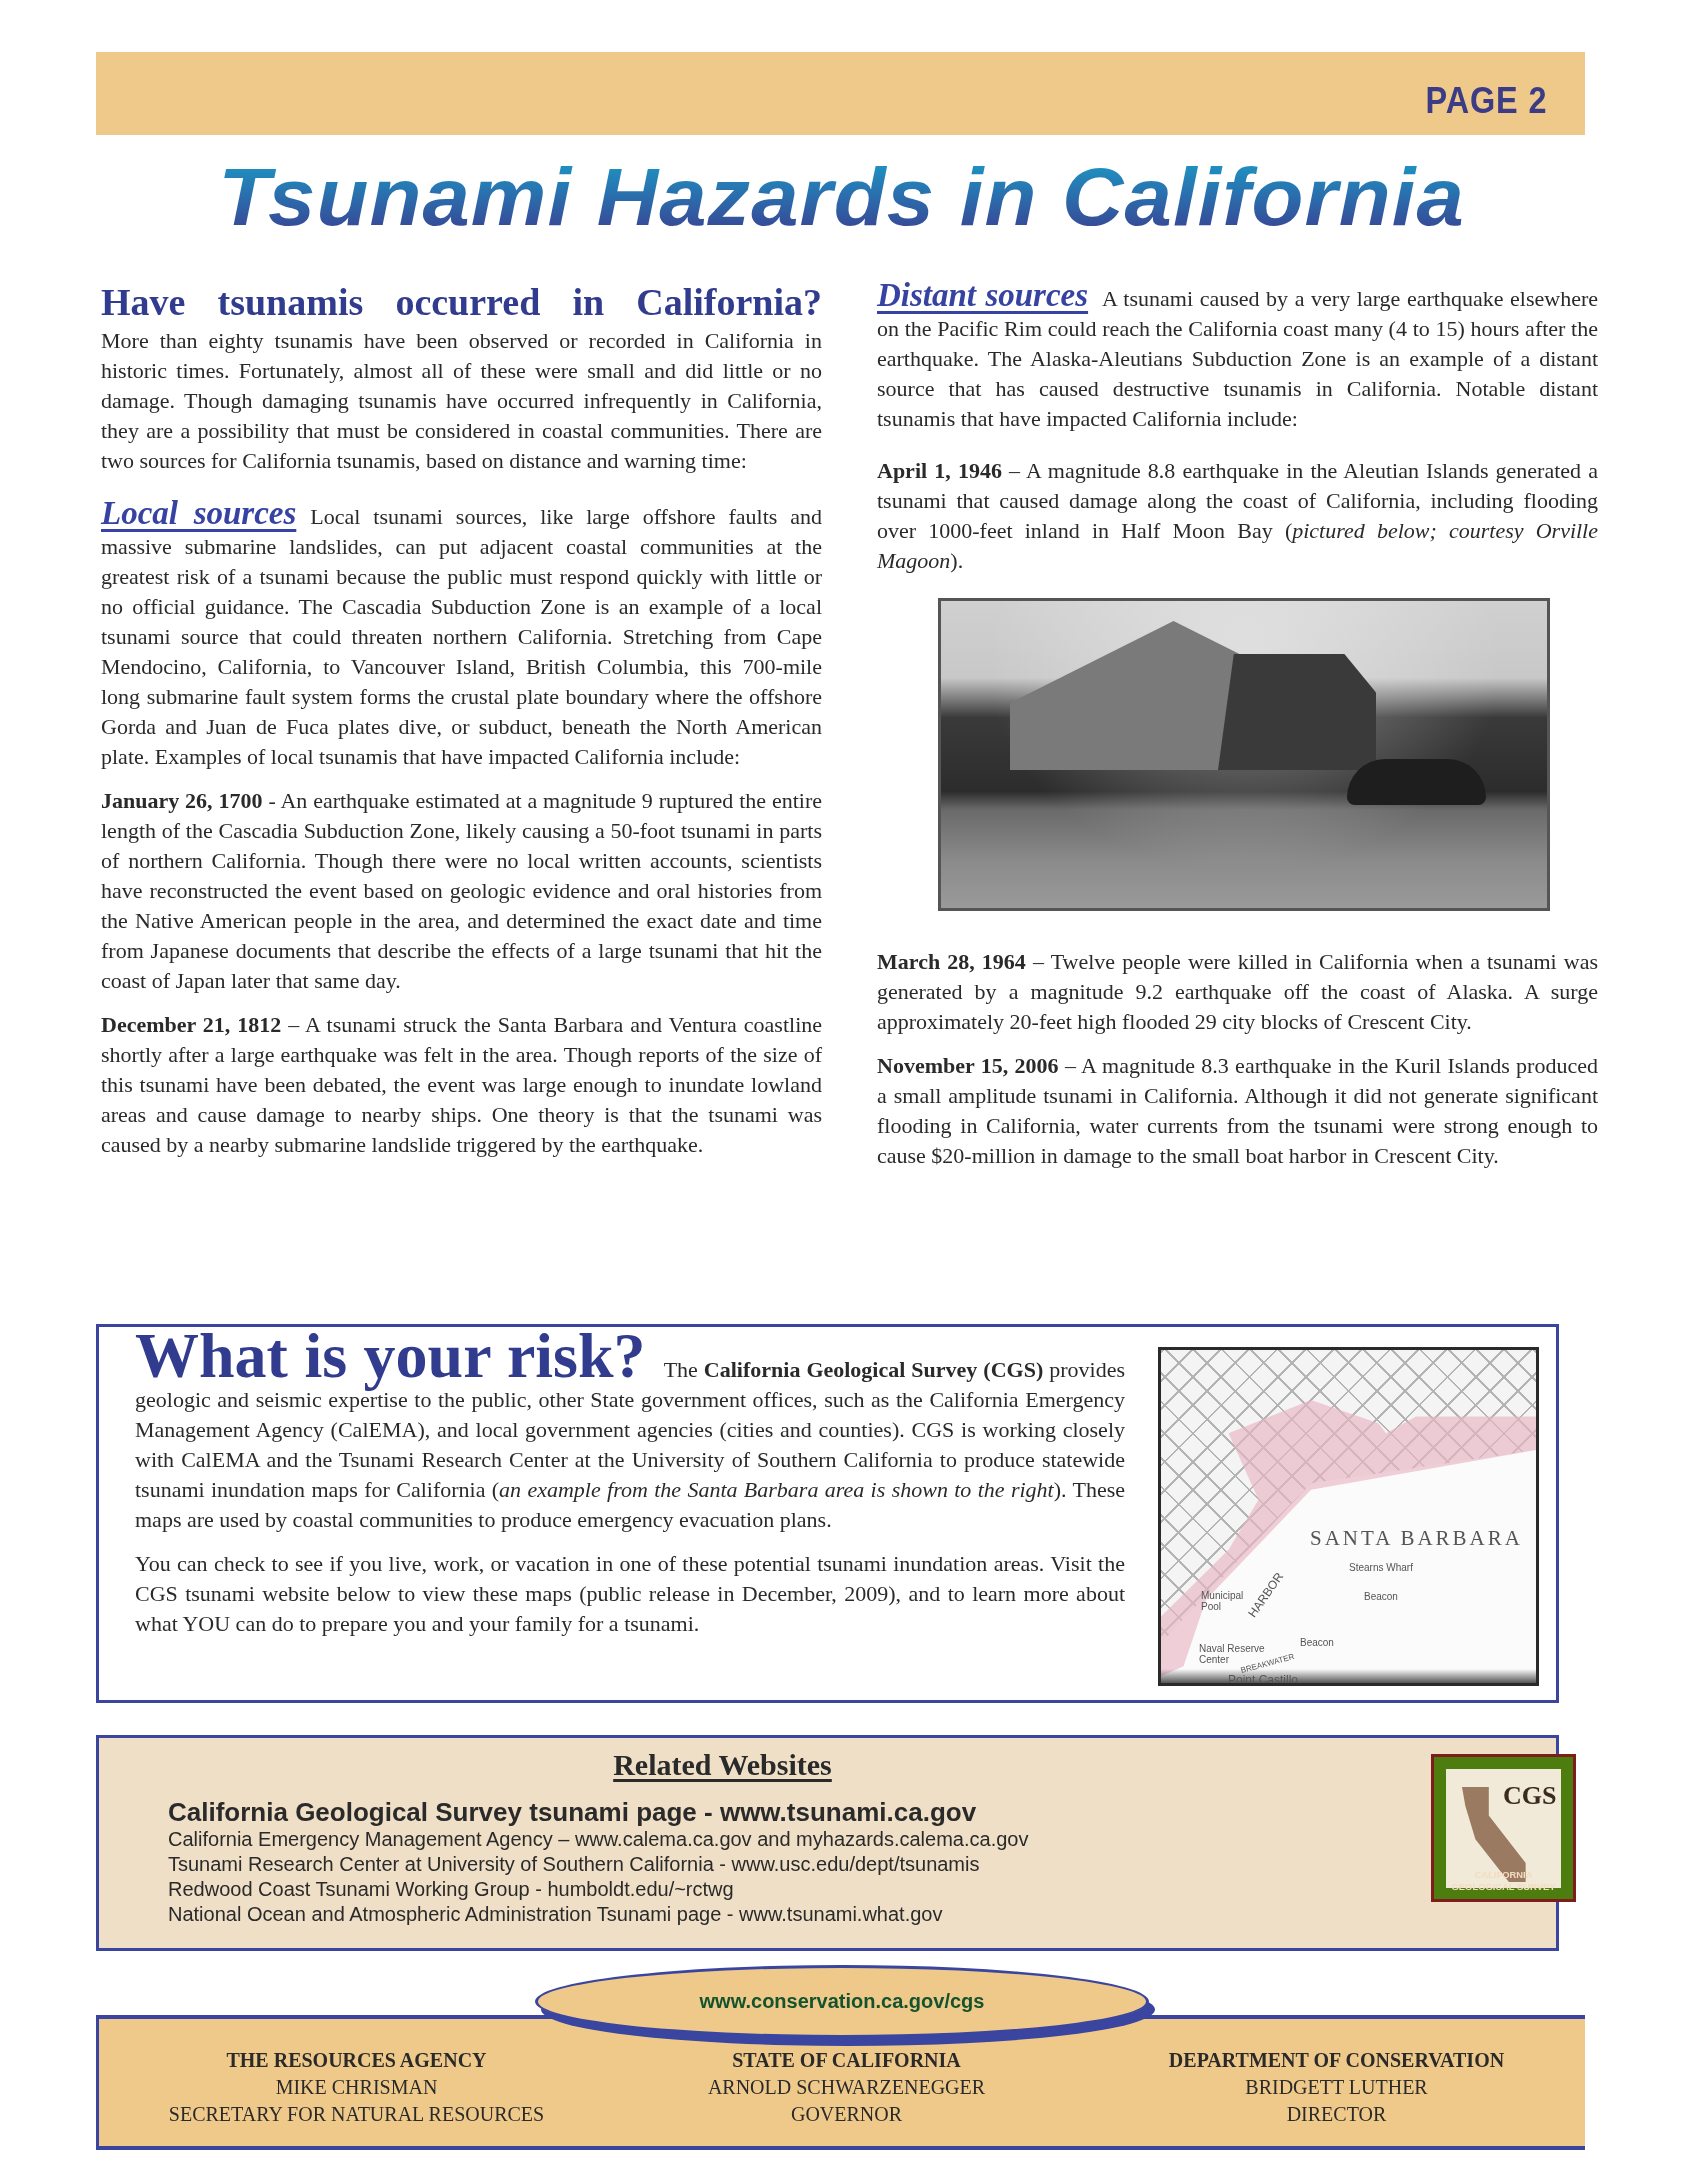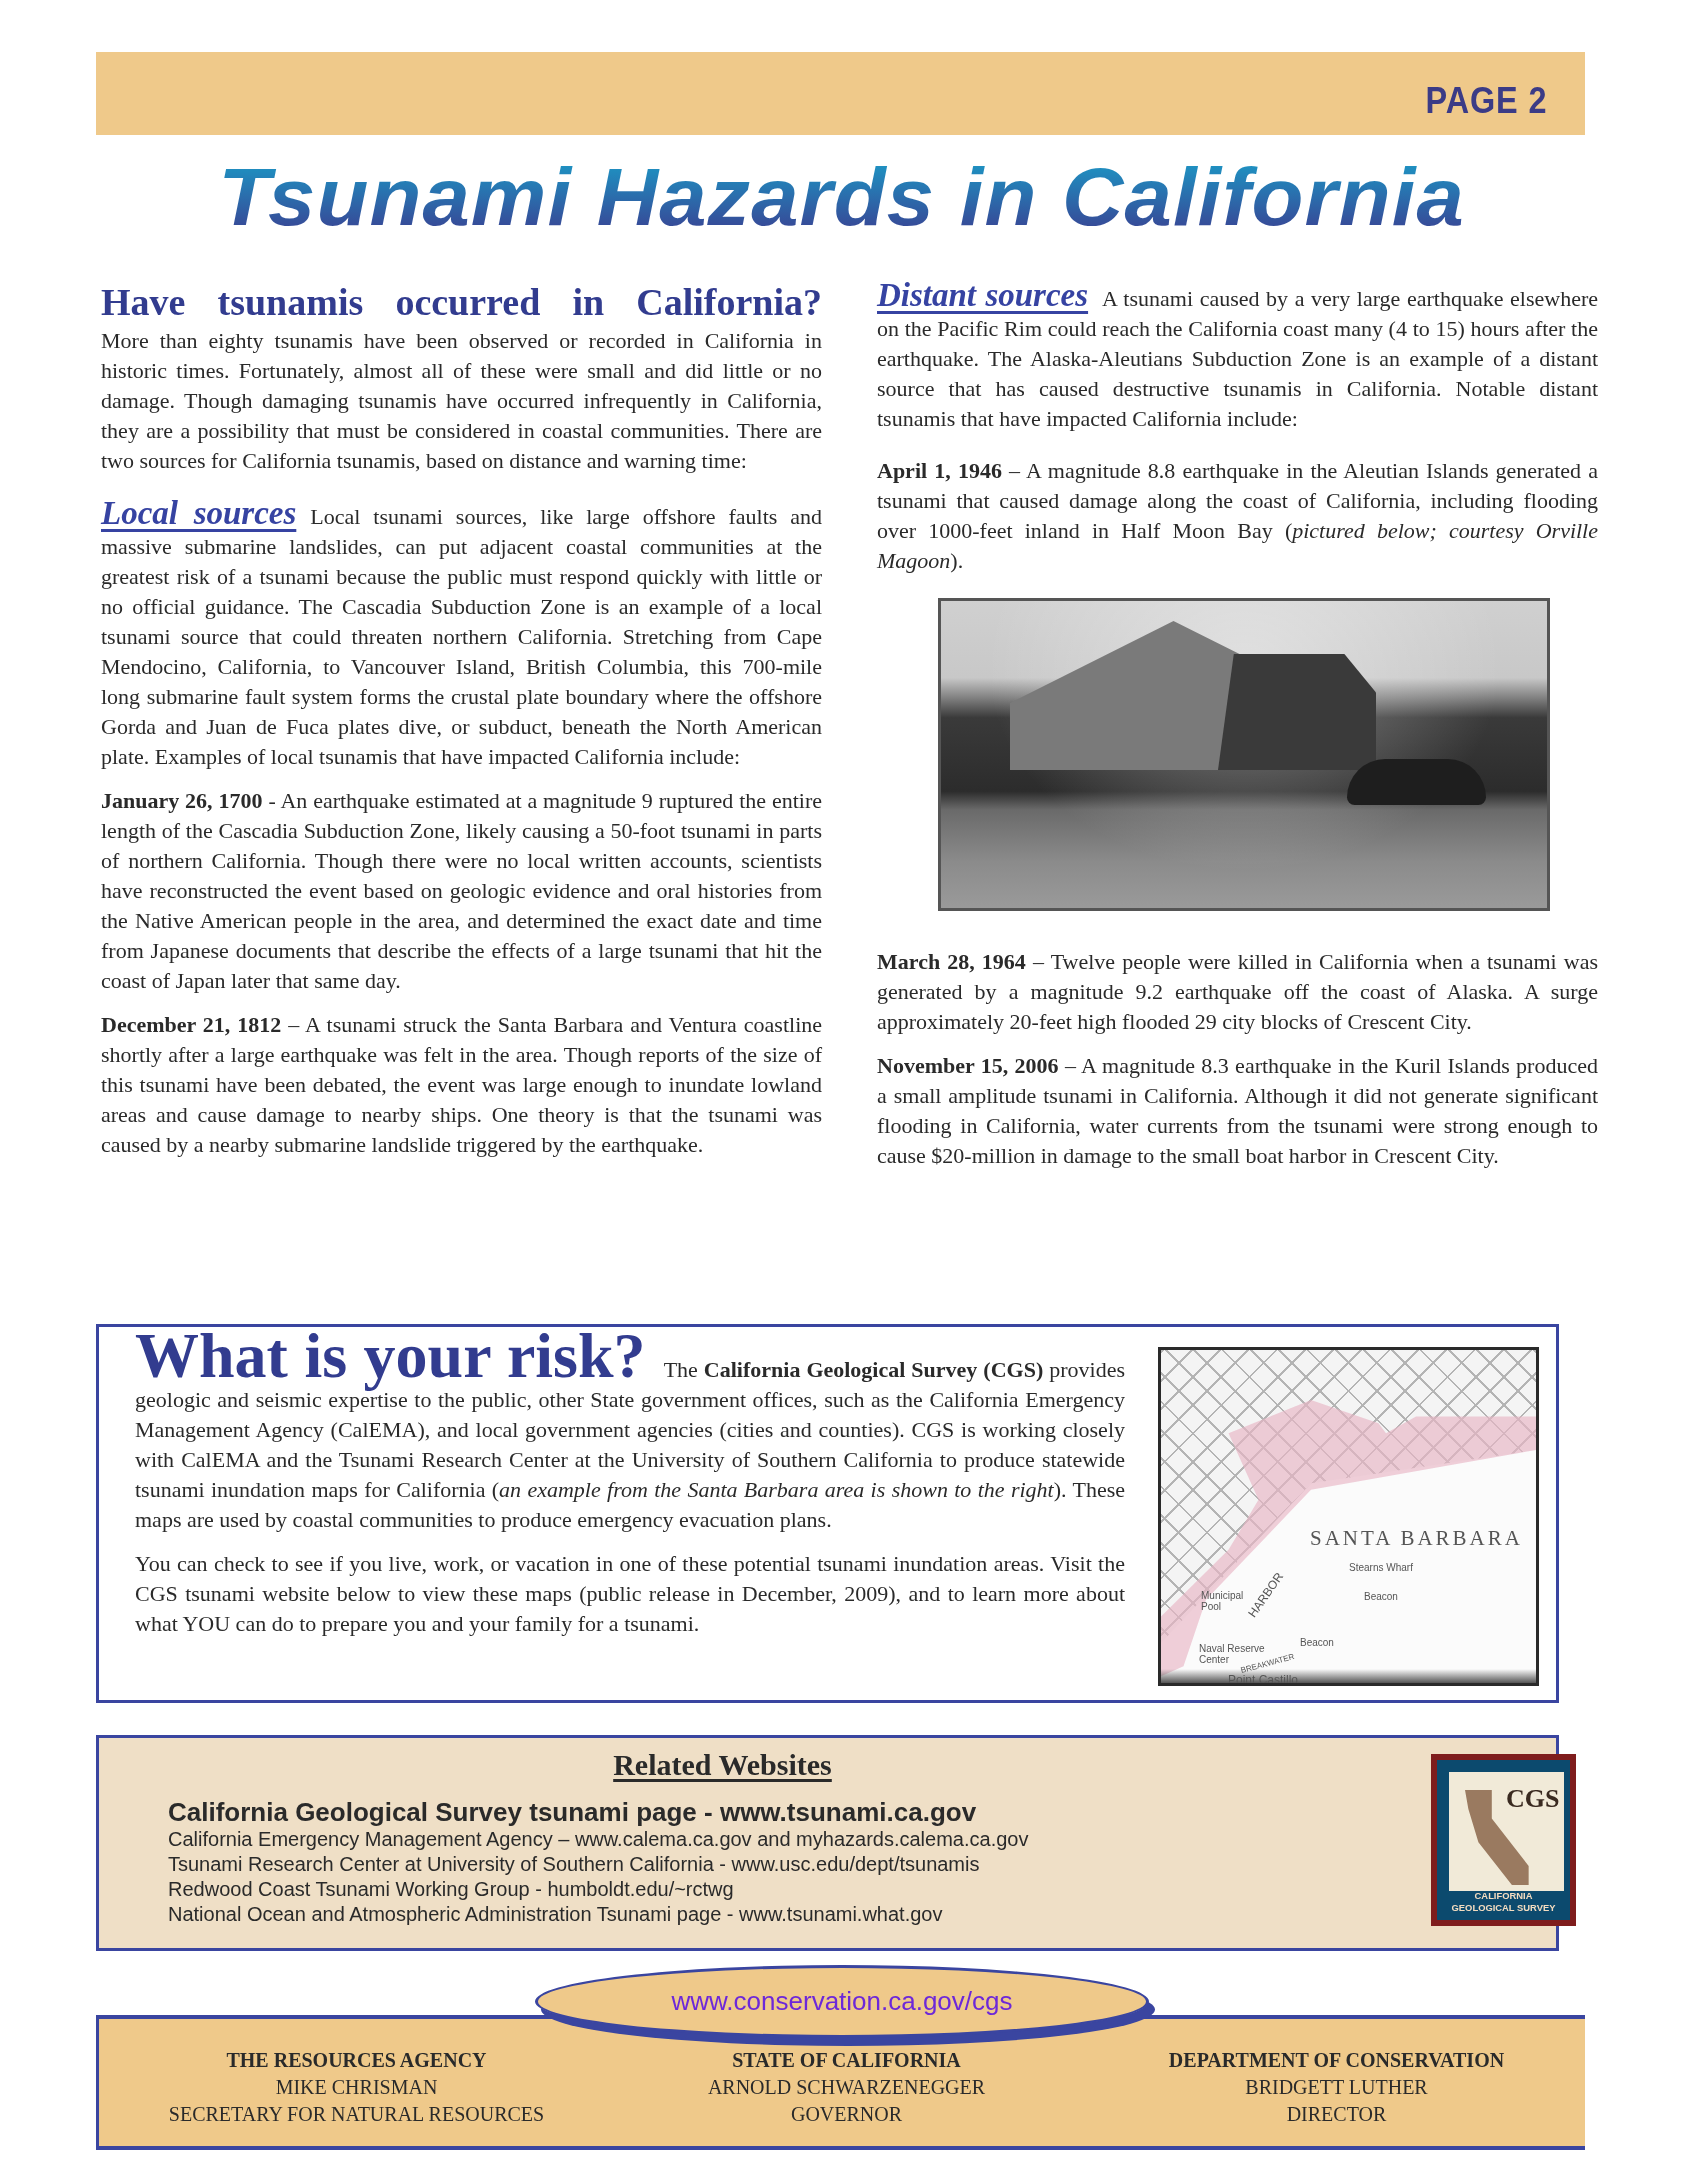--- a/index.html
+++ b/index.html
@@ -61,39 +61,39 @@
   .map .small { position: absolute; font-size: 10px; color: #555; font-family: "Liberation Sans", sans-serif; }
   .map .shade { position: absolute; left: 0; bottom: 0; width: 100%; height: 14px; background: linear-gradient(transparent, #555); }
 
   .web-box { position: absolute; left: 96px; top: 1735px; width: 1463px; height: 216px;
              background: #efdfc6; border: 3px solid #3a45a0; box-sizing: border-box; }
   .web-title { position: absolute; left: 0; width: 1247px; top: 10px; text-align: center; font-weight: bold;
                font-size: 30px; text-decoration: underline; text-underline-offset: 4px; color: #2a2a2a; }
   .web-list { position: absolute; left: 69px; top: 59px; font-family: "Liberation Sans", sans-serif; font-size: 20px;
               line-height: 25px; color: #2a2a2a; }
   .web-list .first { font-weight: bold; font-size: 26px; line-height: 30px; }
-  .cgs-logo { position: absolute; left: 1332px; top: 16px; width: 145px; height: 172px; border: 6px solid #7f1d1d;
-              background: #0c4a6e; box-sizing: border-box; }
+  .cgs-logo { position: absolute; left: 1332px; top: 16px; width: 145px; height: 148px; border: 3px solid #7f1d1d;
+              background: #4d7c0f; box-sizing: border-box; }
   .cgs-logo .inner { position: absolute; left: 12px; top: 12px; width: 115px; height: 119px; background: #f1ead8; }
   .cgs-logo .state { position: absolute; left: 16px; top: 18px; width: 67px; height: 95px; background: #9a7a60;
                      clip-path: polygon(0 0, 40% 0, 40% 30%, 95% 80%, 95% 100%, 70% 100%, 20% 55%, 5% 20%); }
   .cgs-logo .letters { position: absolute; left: 57px; top: 12px; font-weight: bold; font-size: 26px; color: #3a2a20; }
   .cgs-logo .caption { position: absolute; left: 0; width: 100%; bottom: 6px; text-align: center;
                        font-family: "Liberation Sans", sans-serif; font-weight: bold; font-size: 9.4px; line-height: 12px; color: #f3dcc0; }
 
   .footer-box { position: absolute; left: 96px; top: 2015px; width: 1489px; height: 135px;
                 background: #efc98a; border-top: 4px solid #3a45a0; border-bottom: 4px solid #3a45a0;
                 border-left: 3px solid #3a45a0; box-sizing: border-box; }
   .footer-col { position: absolute; top: 28px; width: 475px; text-align: center; font-size: 20px; line-height: 27px; color: #2a2a2a; }
   .footer-col .head { font-weight: bold; }
   .fc1 { left: 20px; } .fc2 { left: 510px; } .fc3 { left: 1000px; }
   .oval { position: absolute; left: 535px; top: 1965px; width: 614px; height: 73px; border-radius: 50%;
           background: #efc98a; border: 3px solid #3a45a0; box-shadow: 6px 8px 0 #3a45a0;
           display: flex; align-items: center; justify-content: center; box-sizing: border-box; }
-  .oval span { font-family: "Liberation Sans", sans-serif; font-weight: normal; font-size: 26px; color: #6d28d9; }
+  .oval span { font-family: "Liberation Sans", sans-serif; font-weight: bold; font-size: 20px; color: #14532d; }
 </style>
 </head>
 <body>
 
 <div class="top-band">
   <span class="page-label">PAGE 2</span>
 </div>
 <h1 class="main-title" style="margin:0;">Tsunami Hazards in California</h1>
 
 <div class="col col-left">

